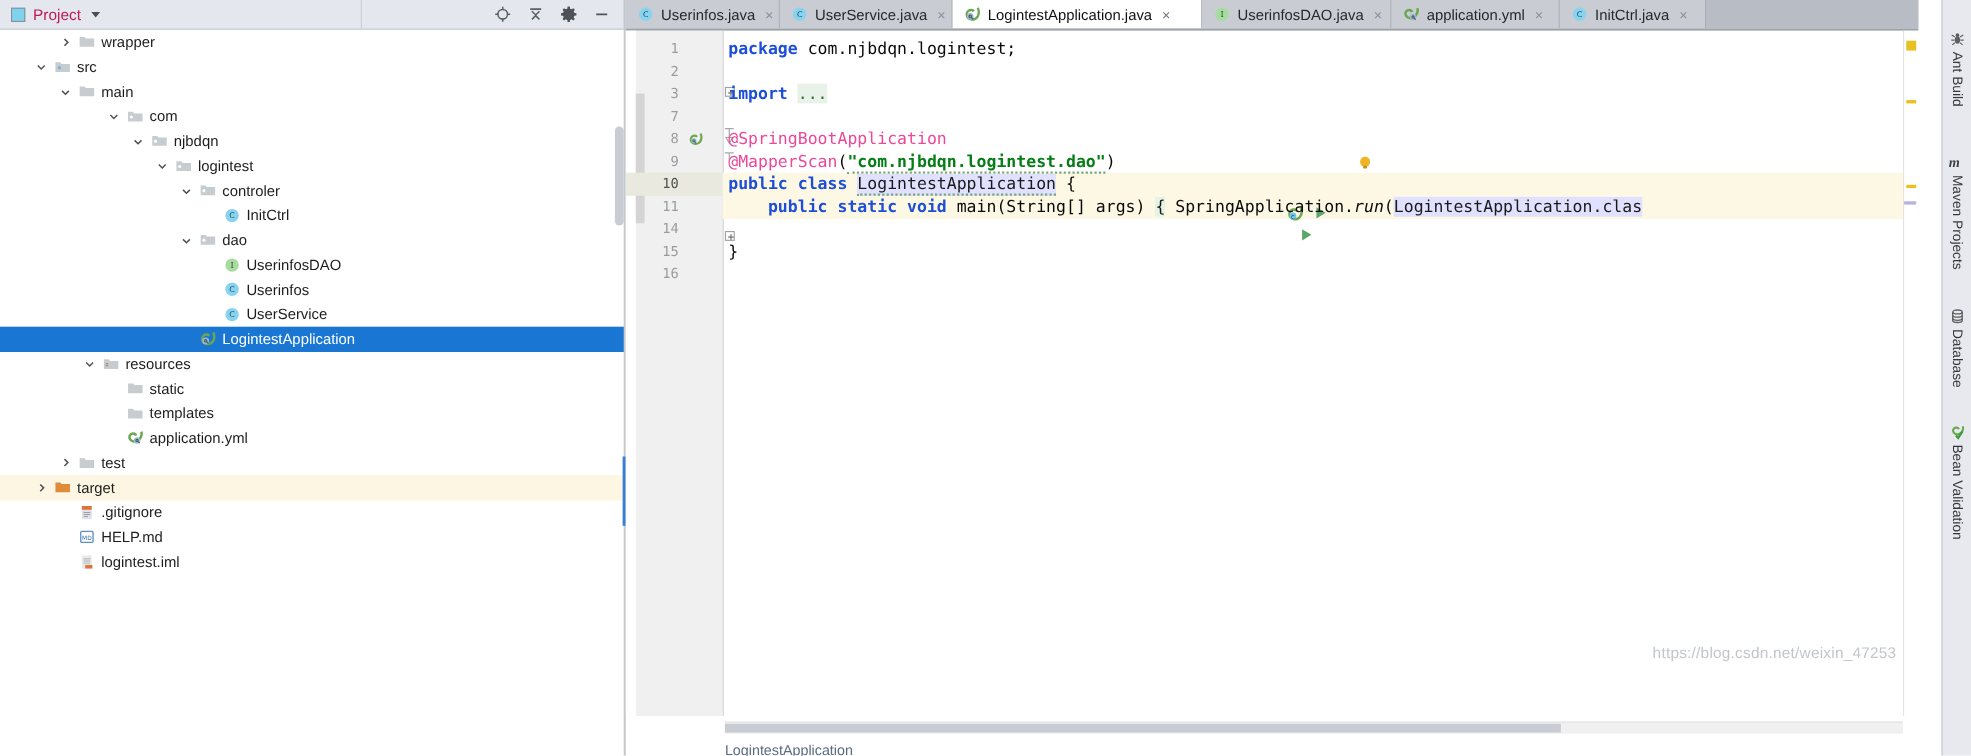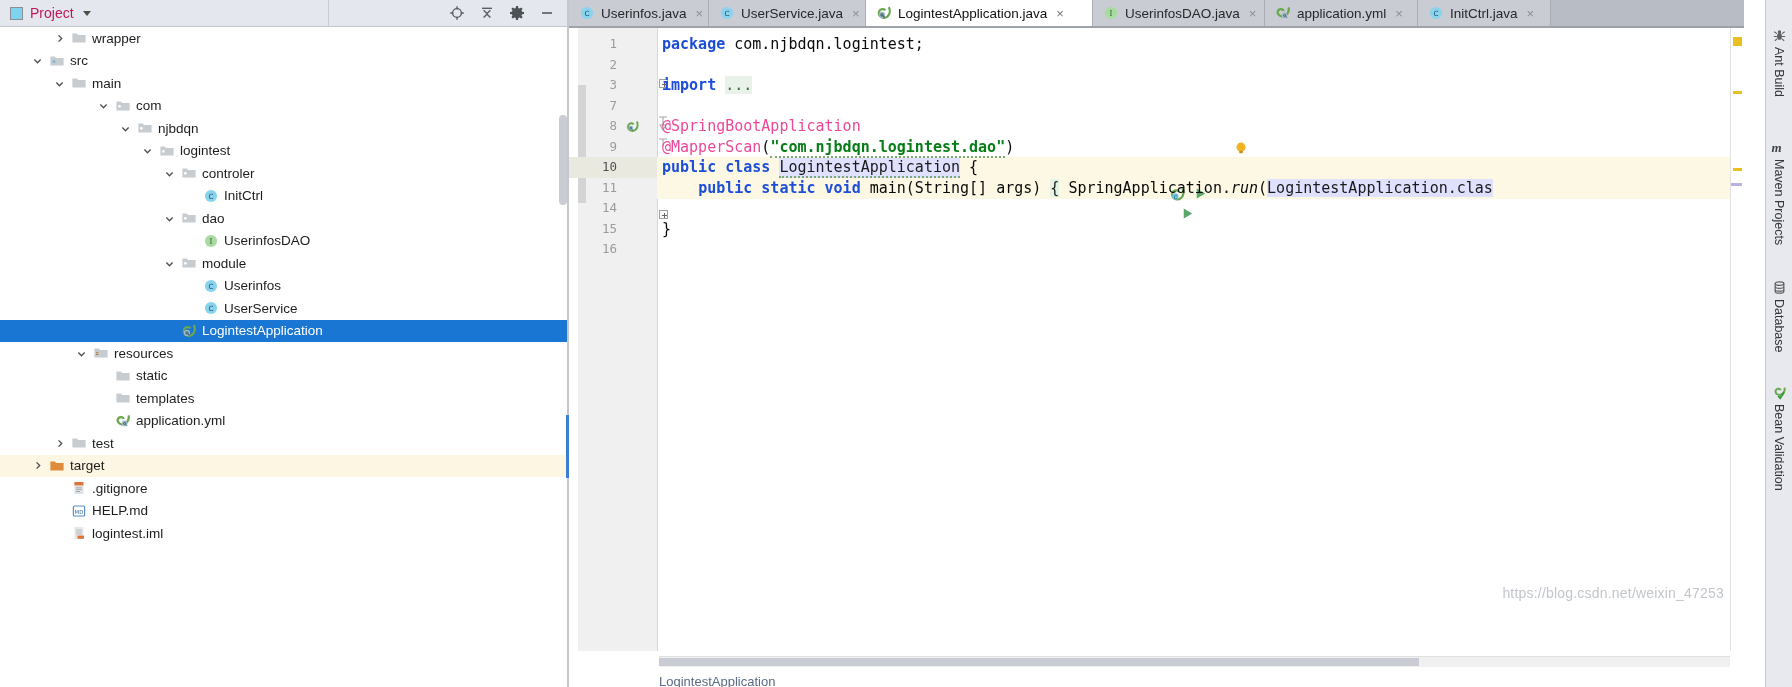--- a/index.html
+++ b/index.html
@@ -252,33 +252,20 @@
           <span class="arrow"></span>
           <span class="twrap" style="margin-left:6px">
             <svg class="ic" viewBox="0 0 16 16">
               <circle cx="8" cy="8" r="6.1" fill="#a8dba0"></circle>
               <text x="8" y="10.7" font-size="7.4" text-anchor="middle" fill="#2b5425" font-family="DejaVu Serif">I</text>
             </svg>
             <span class="lbl">UserinfosDAO</span>
           </span>
         </div>
         <div class="row">
-          <span style="display:inline-block;width:164px"></span>
-          <svg class="arrow" viewBox="0 0 12 12">
-            <path d="M2.6 5 6 8.4 9.4 5" fill="none" stroke="#4d5257" stroke-width="1.5"></path>
-          </svg>
-          <span class="twrap" style="margin-left:6px">
-            <svg class="ic" viewBox="0 0 16 16">
-              <path d="M1.4 3.6h4.4l1.3 1.5h7.5v7.3H1.4z" fill="#c7ccd1"></path>
-              <circle cx="4.4" cy="8.3" r="1.4" fill="#ffffff"></circle>
-            </svg>
-            <span class="lbl">module</span>
-          </span>
-        </div>
-        <div class="row">
           <span style="display:inline-block;width:186px"></span>
           <span class="arrow"></span>
           <span class="twrap" style="margin-left:6px">
             <svg class="ic" viewBox="0 0 16 16">
               <circle cx="8" cy="8" r="6.1" fill="#89d3ef"></circle>
               <text x="8" y="10.6" font-size="7.2" text-anchor="middle" fill="#1a4b5e" font-family="DejaVu Sans">C</text>
             </svg>
             <span class="lbl">Userinfos</span>
           </span>
         </div>

